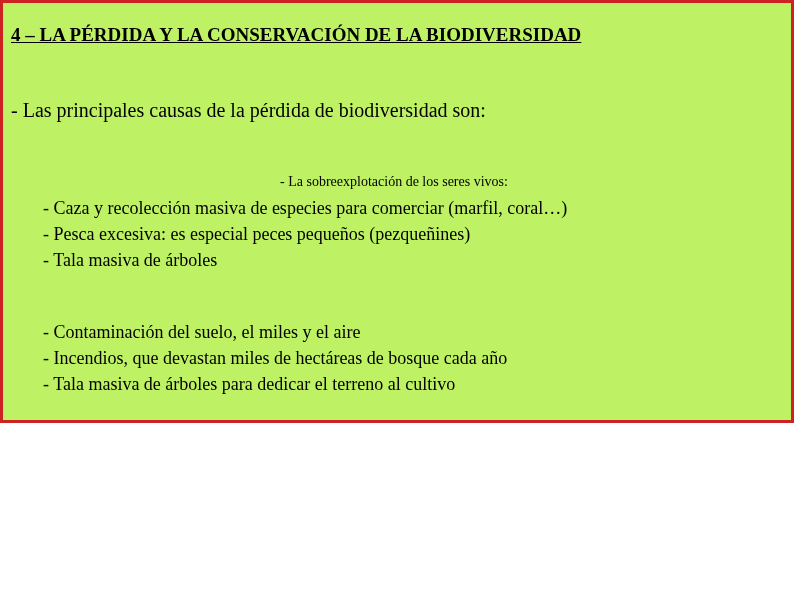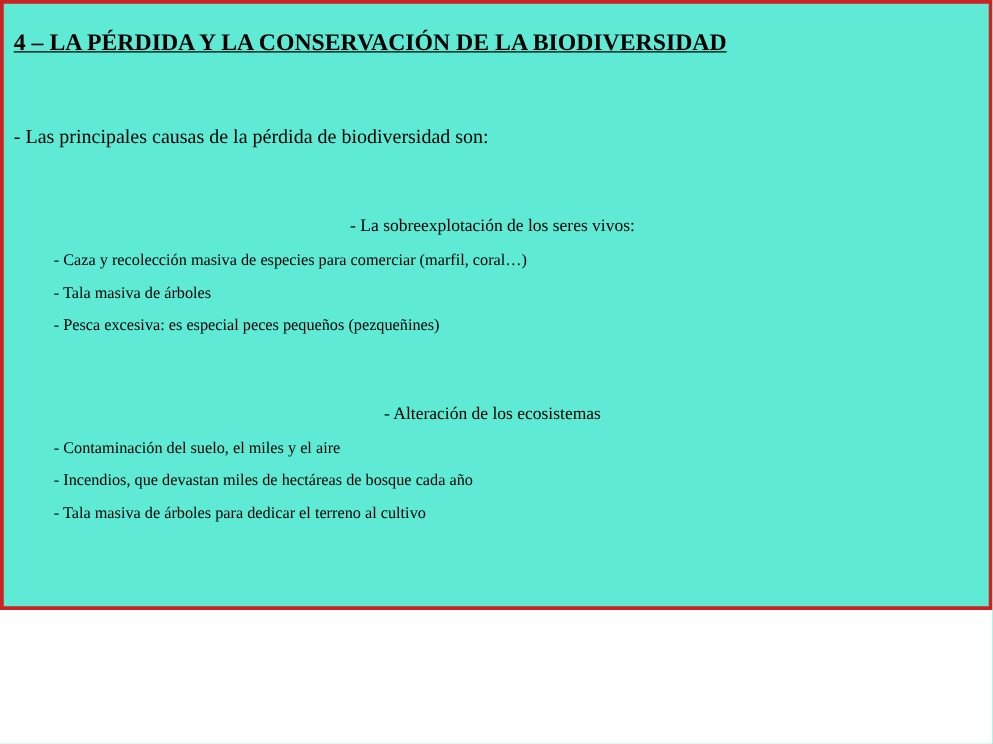--- a/index.html
+++ b/index.html
@@ -3,77 +3,76 @@
 <meta charset="utf-8">
 <style>
   html, body {
     margin: 0;
     padding: 0;
     background: #ffffff;
   }
   .frame {
     position: relative;
     width: 794px;
-    height: 488px;
+    height: 423px;
     box-sizing: border-box;
     border: 3px solid #cc2222;
-    background: #5eead4;
+    background: #bef264;
     font-family: "Liberation Serif", serif;
     color: #000000;
     overflow: hidden;
   }
   .content {
     padding: 20px 14px 0 8px;
   }
   .title {
     font-size: 19px;
     font-weight: bold;
     text-decoration: underline;
     margin: 0;
     line-height: 24px;
   }
   .intro {
-    font-size: 16px;
+    font-size: 20px;
     line-height: 26px;
     margin: 50px 0 14px 0;
   }
   .section {
     margin-top: 46px;
   }
   .heading {
     font-size: 14px;
     line-height: 26px;
     margin: 0;
     text-align: center;
   }
   .sub {
-    font-size: 13px;
+    font-size: 18px;
     line-height: 26px;
     margin: 0;
     padding-left: 32px;
   }
 </style>
 </head>
 <body>
 
 <div class="frame">
   <div class="content">
 
     <h1 class="title">4 – LA PÉRDIDA Y LA CONSERVACIÓN DE LA BIODIVERSIDAD</h1>
 
     <p class="intro">- Las principales causas de la pérdida de biodiversidad son:</p>
 
     <section class="section">
       <p class="heading">- La sobreexplotación de los seres vivos:</p>
       <p class="sub">- Caza y recolección masiva de especies para comerciar (marfil, coral…)</p>
+      <p class="sub">- Pesca excesiva: es especial peces pequeños (pezqueñines)</p>
       <p class="sub">- Tala masiva de árboles</p>
-      <p class="sub">- Pesca excesiva: es especial peces pequeños (pezqueñines)</p>
     </section>
 
     <section class="section">
-      <p class="heading">- Alteración de los ecosistemas</p>
       <p class="sub">- Contaminación del suelo, el miles y el aire</p>
       <p class="sub">- Incendios, que devastan miles de hectáreas de bosque cada año</p>
       <p class="sub">- Tala masiva de árboles para dedicar el terreno al cultivo</p>
     </section>
 
   </div>
 </div>
 
 </body></html>

